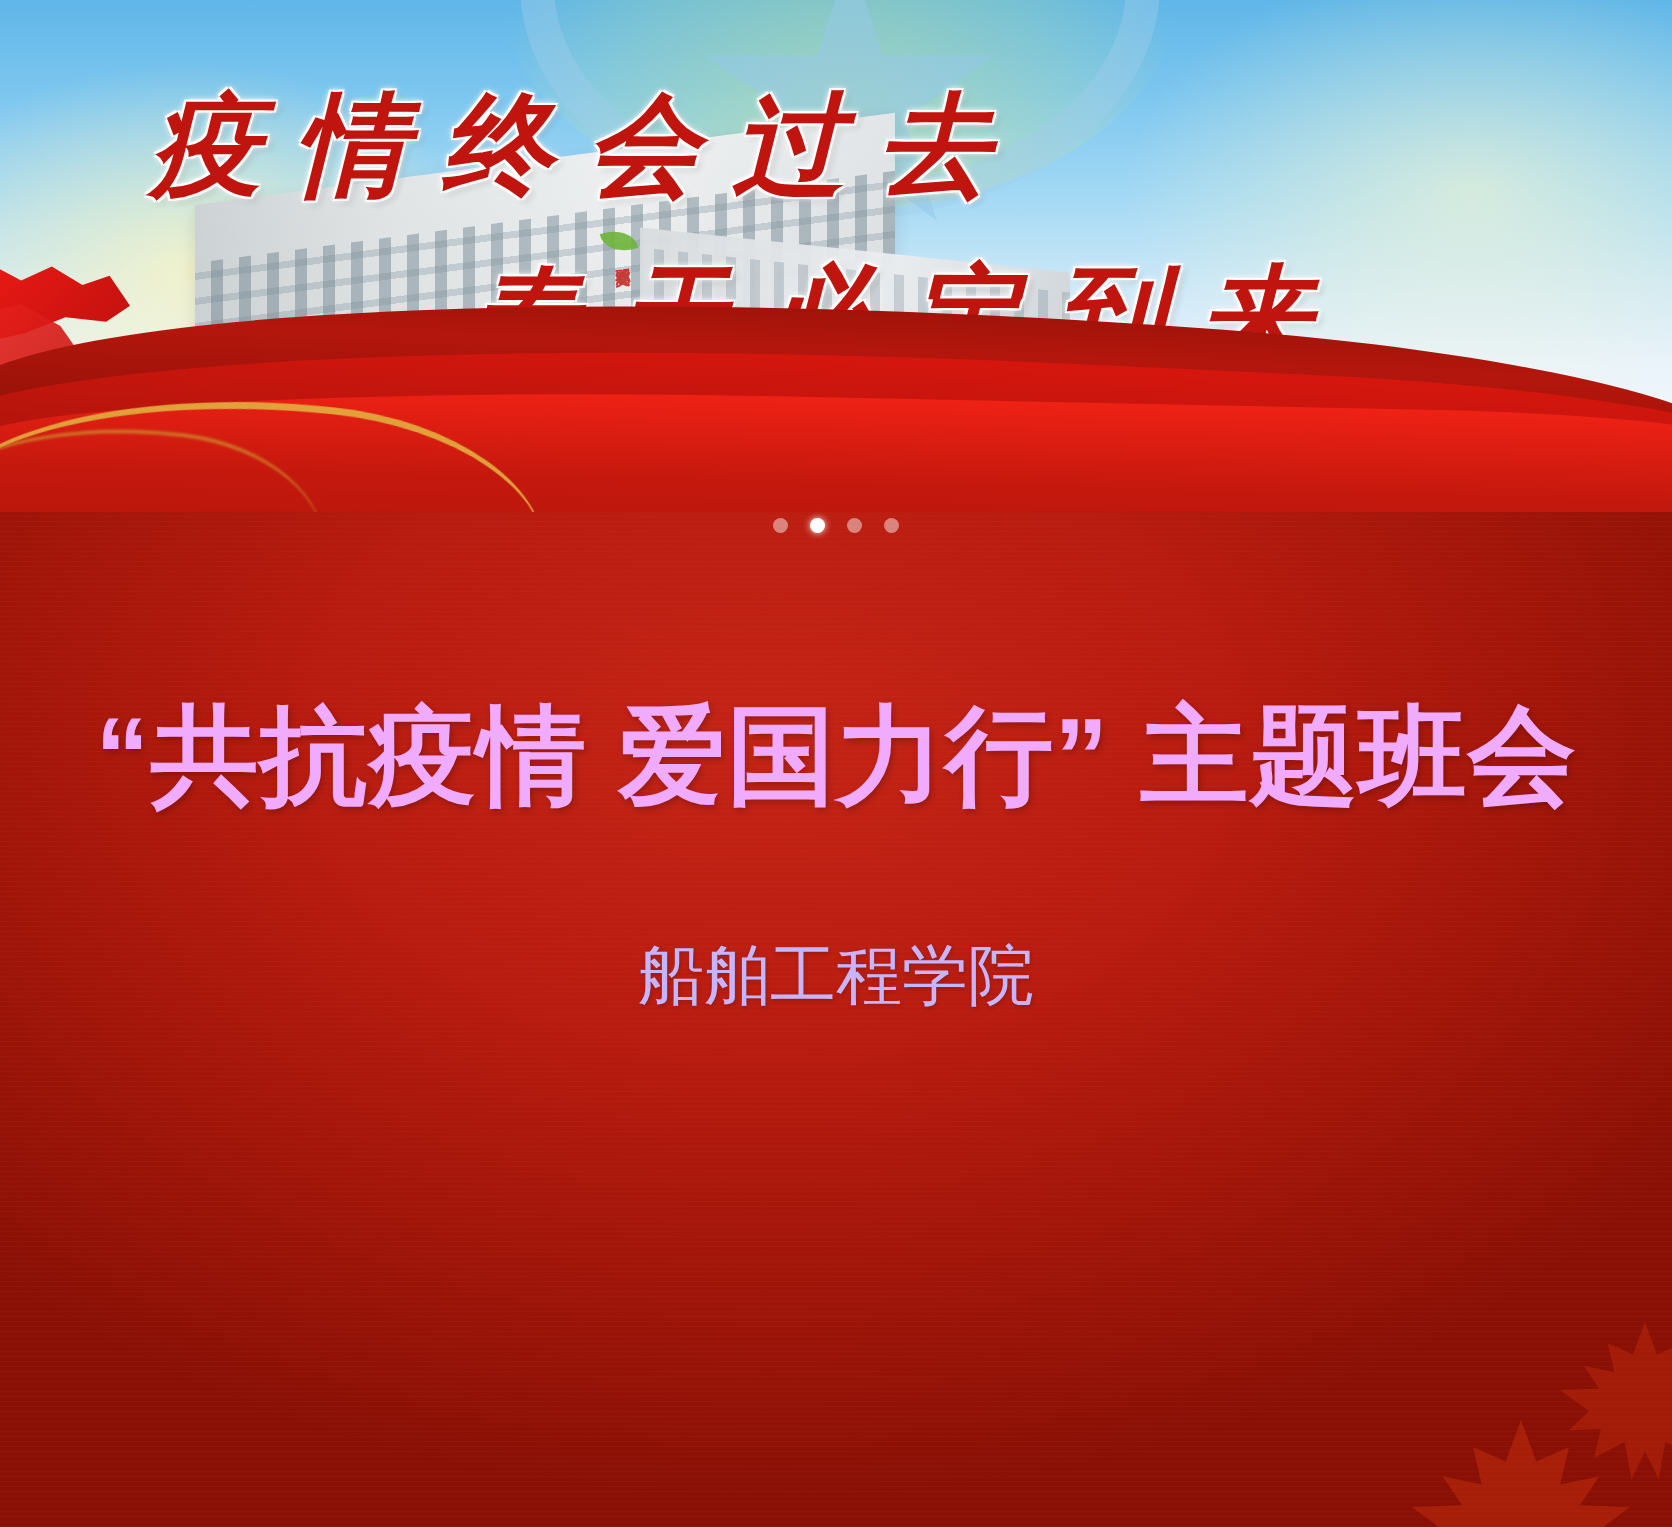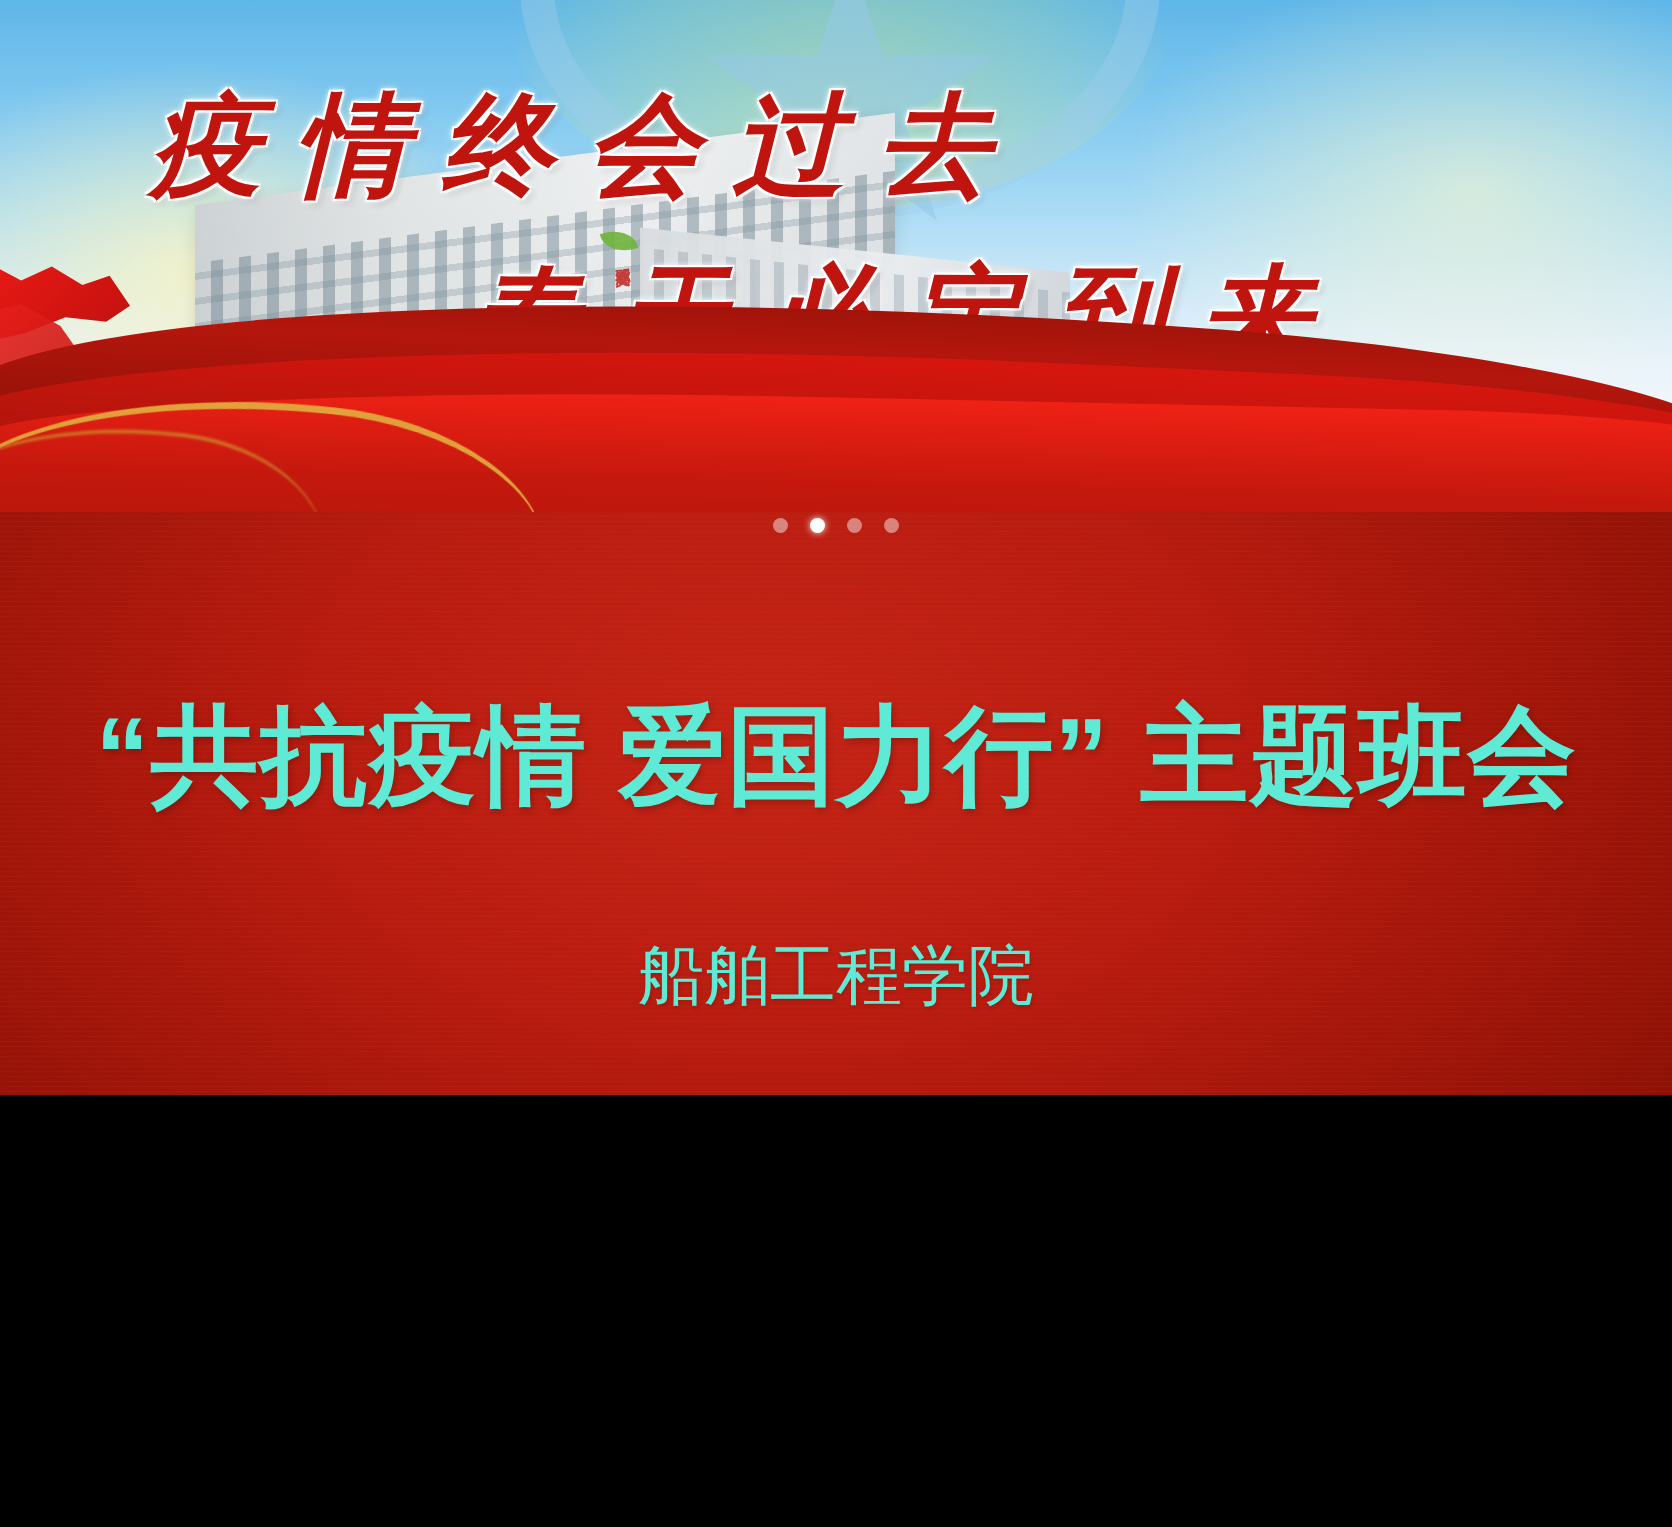--- a/index.html
+++ b/index.html
@@ -7,21 +7,21 @@
     padding: 0;
     background: #000;
   }
   body {
     font-family: "Liberation Sans", "DejaVu Sans", sans-serif;
   }
 
   #slide {
     position: relative;
     width: 1672px;
-    height: 1095px;
+    height: 1527px;
     overflow: hidden;
     background: #b71c12;
   }
 
   
   #banner {
     position: absolute;
     left: 0; top: 0;
     width: 1672px;
     height: 520px;
@@ -336,37 +336,37 @@
   }
   #leaf1 { left: 1412px; top: 908px; width: 218px; height: 208px; }
   #leaf3 { left: 1560px; top: 810px; width: 170px; height: 162px; opacity: 0.33; }
 
   
   #main-title {
     position: absolute;
     left: 0; top: 690px;
     width: 1672px;
     text-align: center;
-    color: #5eead4;
+    color: #f0abfc;
     font-family: "Liberation Sans", "DejaVu Sans", sans-serif;
     font-weight: 700;
     font-size: 108px;
     line-height: 1.22;
     letter-spacing: 0.01em;
     white-space: nowrap;
     text-shadow: 2px 3px 6px rgba(0,0,0,0.22);
     z-index: 12;
   }
 
   #subtitle-block {
     position: absolute;
     left: 0; top: 932px;
     width: 1672px;
     text-align: center;
-    color: #5eead4;
+    color: #c4b5fd;
     font-family: "Liberation Sans", "DejaVu Sans", sans-serif;
     font-weight: 400;
     font-size: 66px;
     line-height: 1.33;
     z-index: 12;
     text-shadow: 1px 2px 4px rgba(0,0,0,0.18);
   }
   #subtitle-block div { white-space: nowrap; }
 </style>
 </head>

